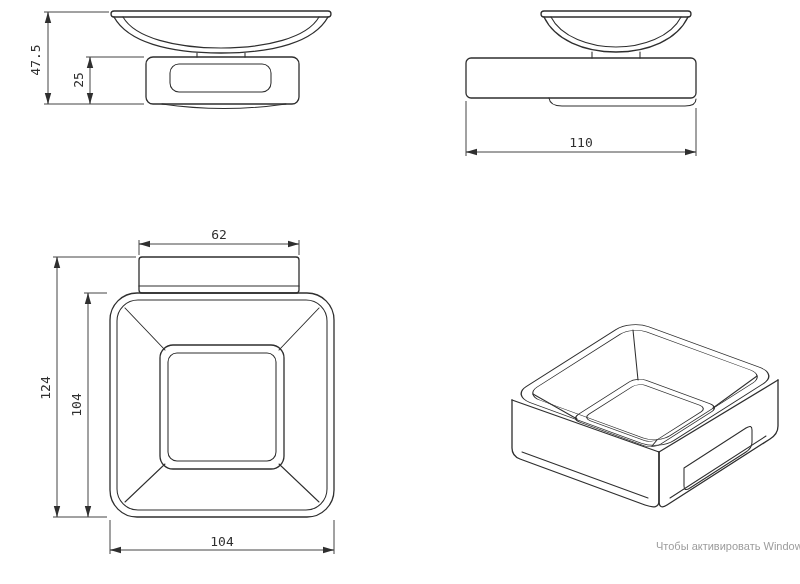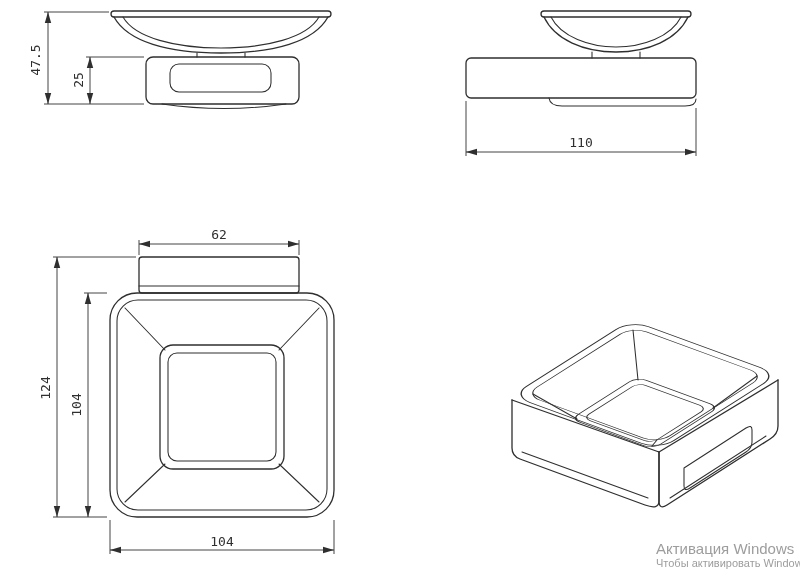--- a/index.html
+++ b/index.html
@@ -106,17 +106,16 @@
     <path class="object" d="M512,400 L659,452 L778,380"></path>
     <path class="object" d="M512,400 V448 Q512,456 520,459 L645,505 Q659,510 659,501 V452"></path>
     <path class="object" d="M659,452 V501 Q659,510 667,505 L770,439 Q778,434 778,426 V380"></path>
     <path class="object thin" d="M522,452 L648,498 M670,498 L766,436"></path>
 
     <path class="object thin" d="M684,468 L746,428 Q752,424 752,430 L752,442 Q752,448 746,452 L690,488 Q684,492 684,486 Z"></path>
   </g>
 </svg>
 
 <div class="watermark">
-  <div class="l1">Активация Windows</div>
   <div class="l2">Чтобы активировать Windows,</div>
 </div>
 
 </div>
 
 </body></html>

